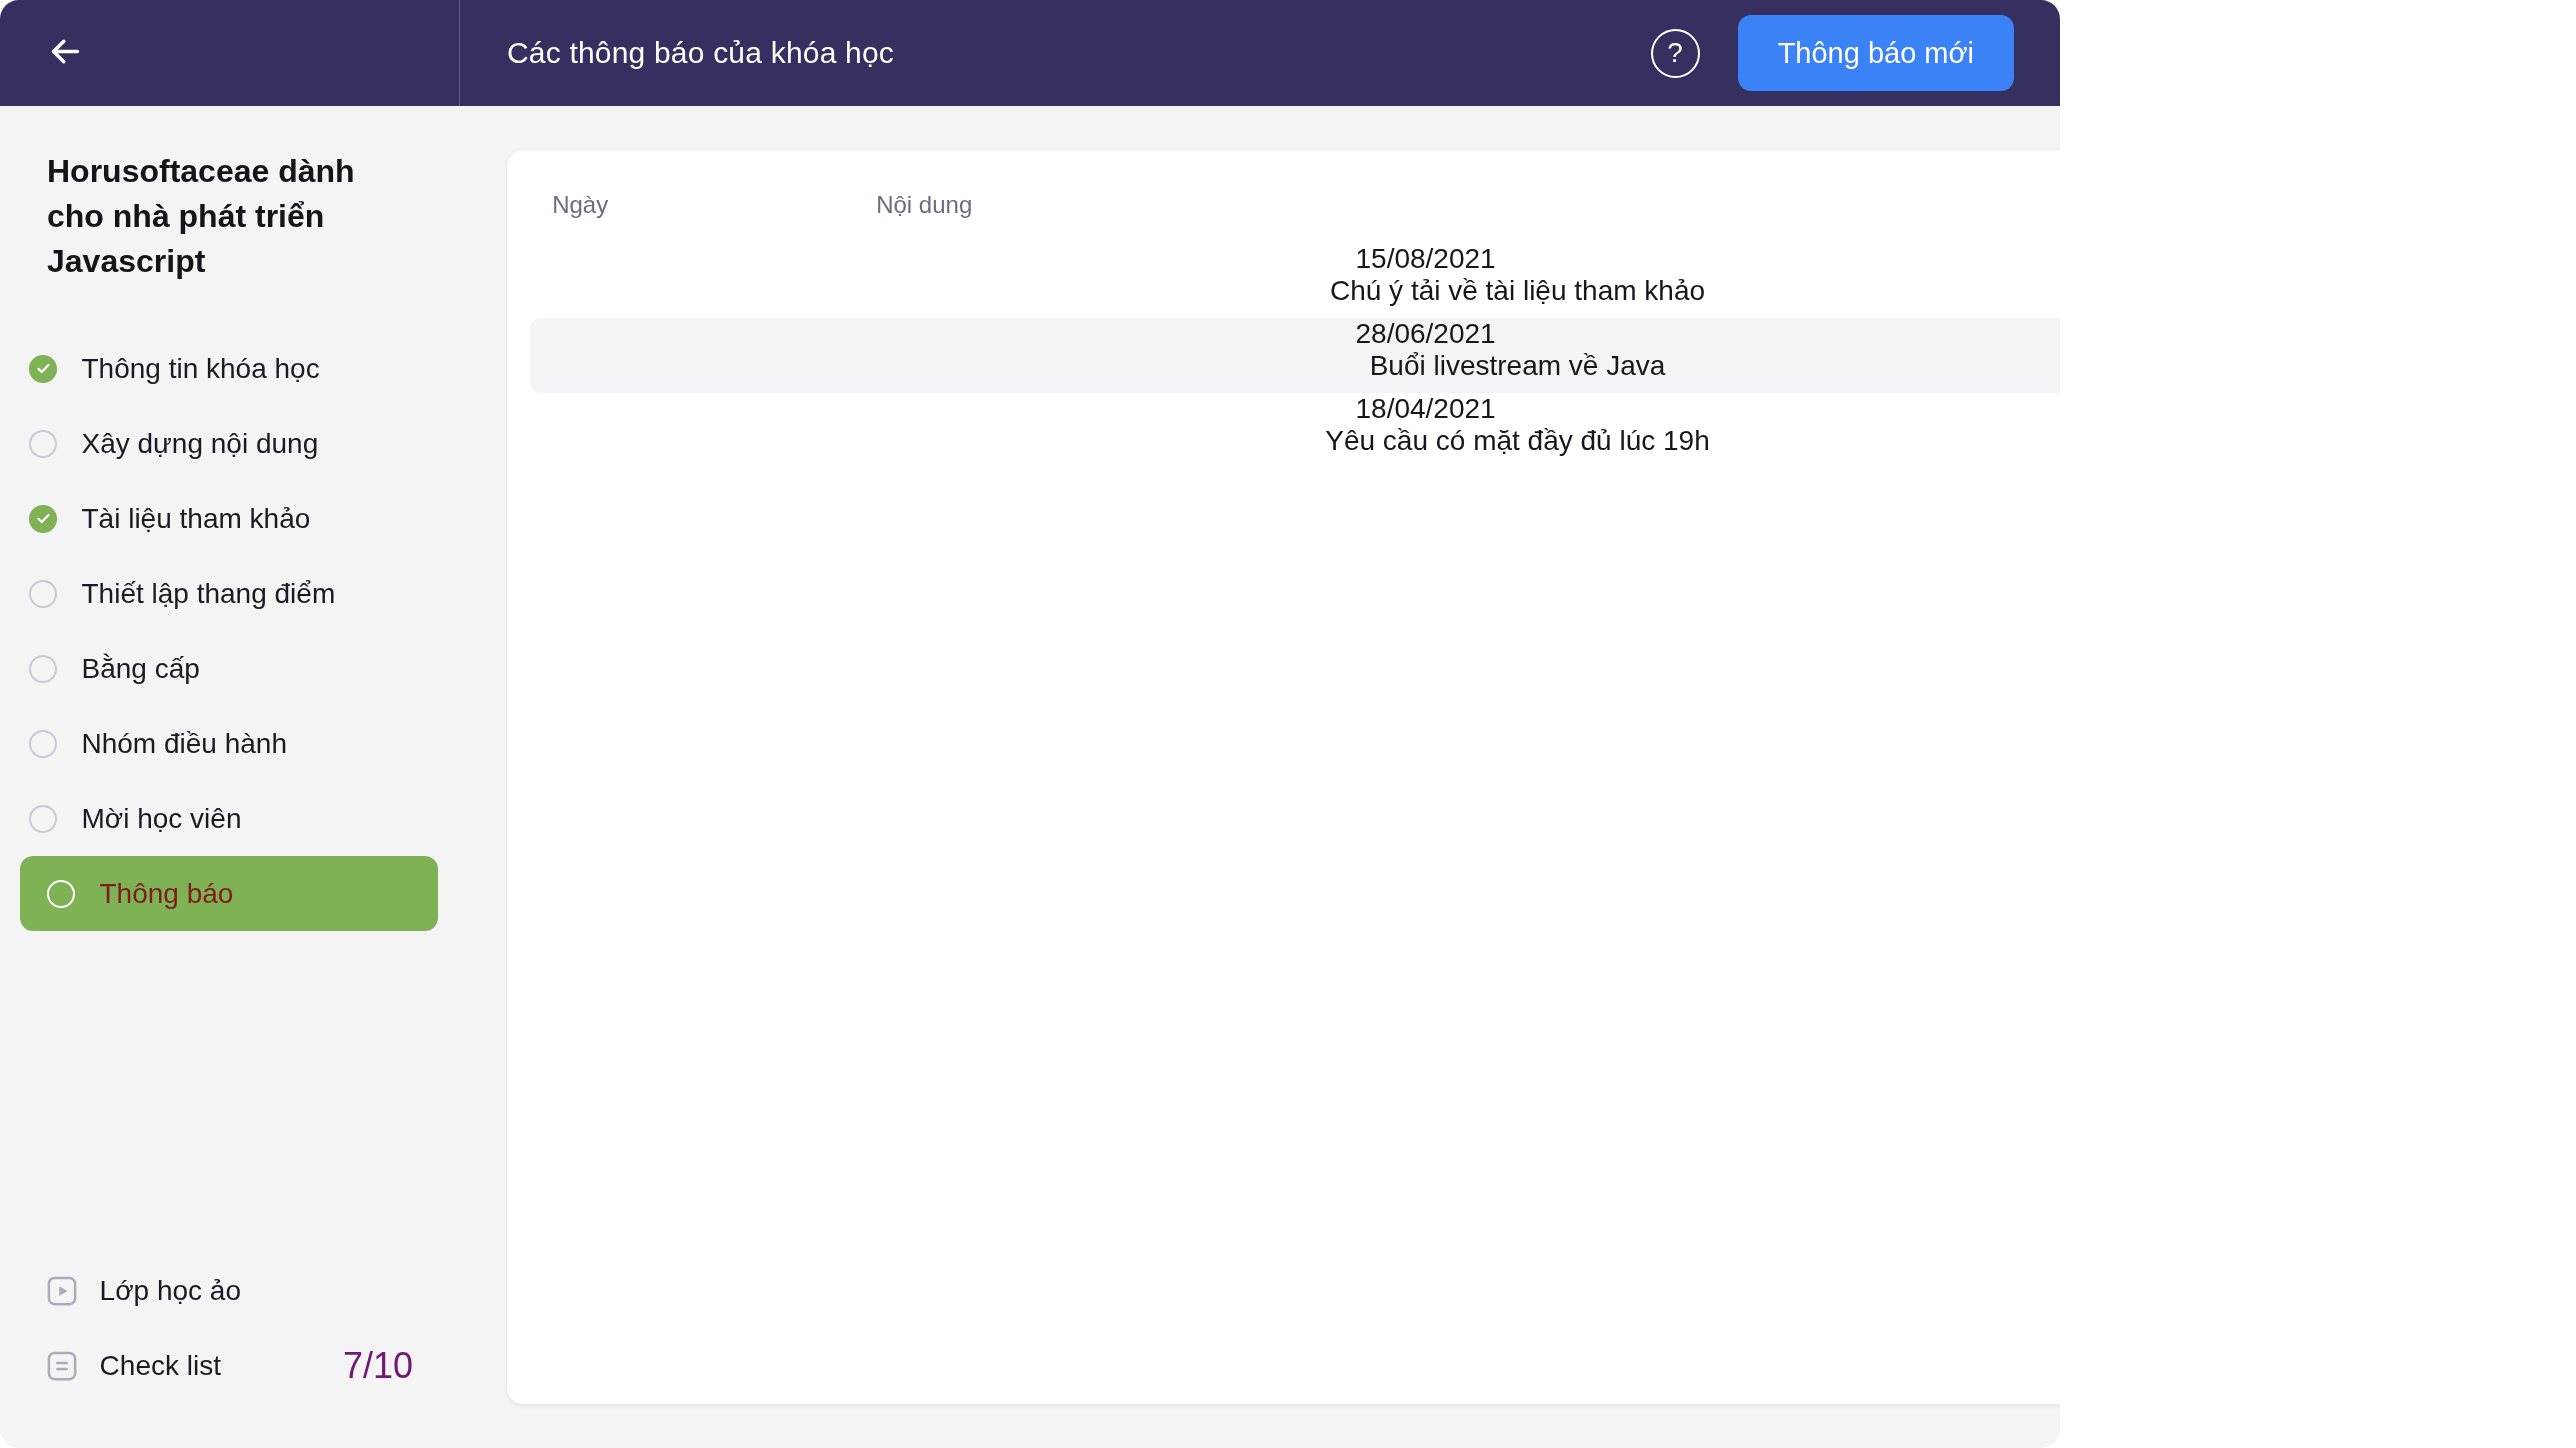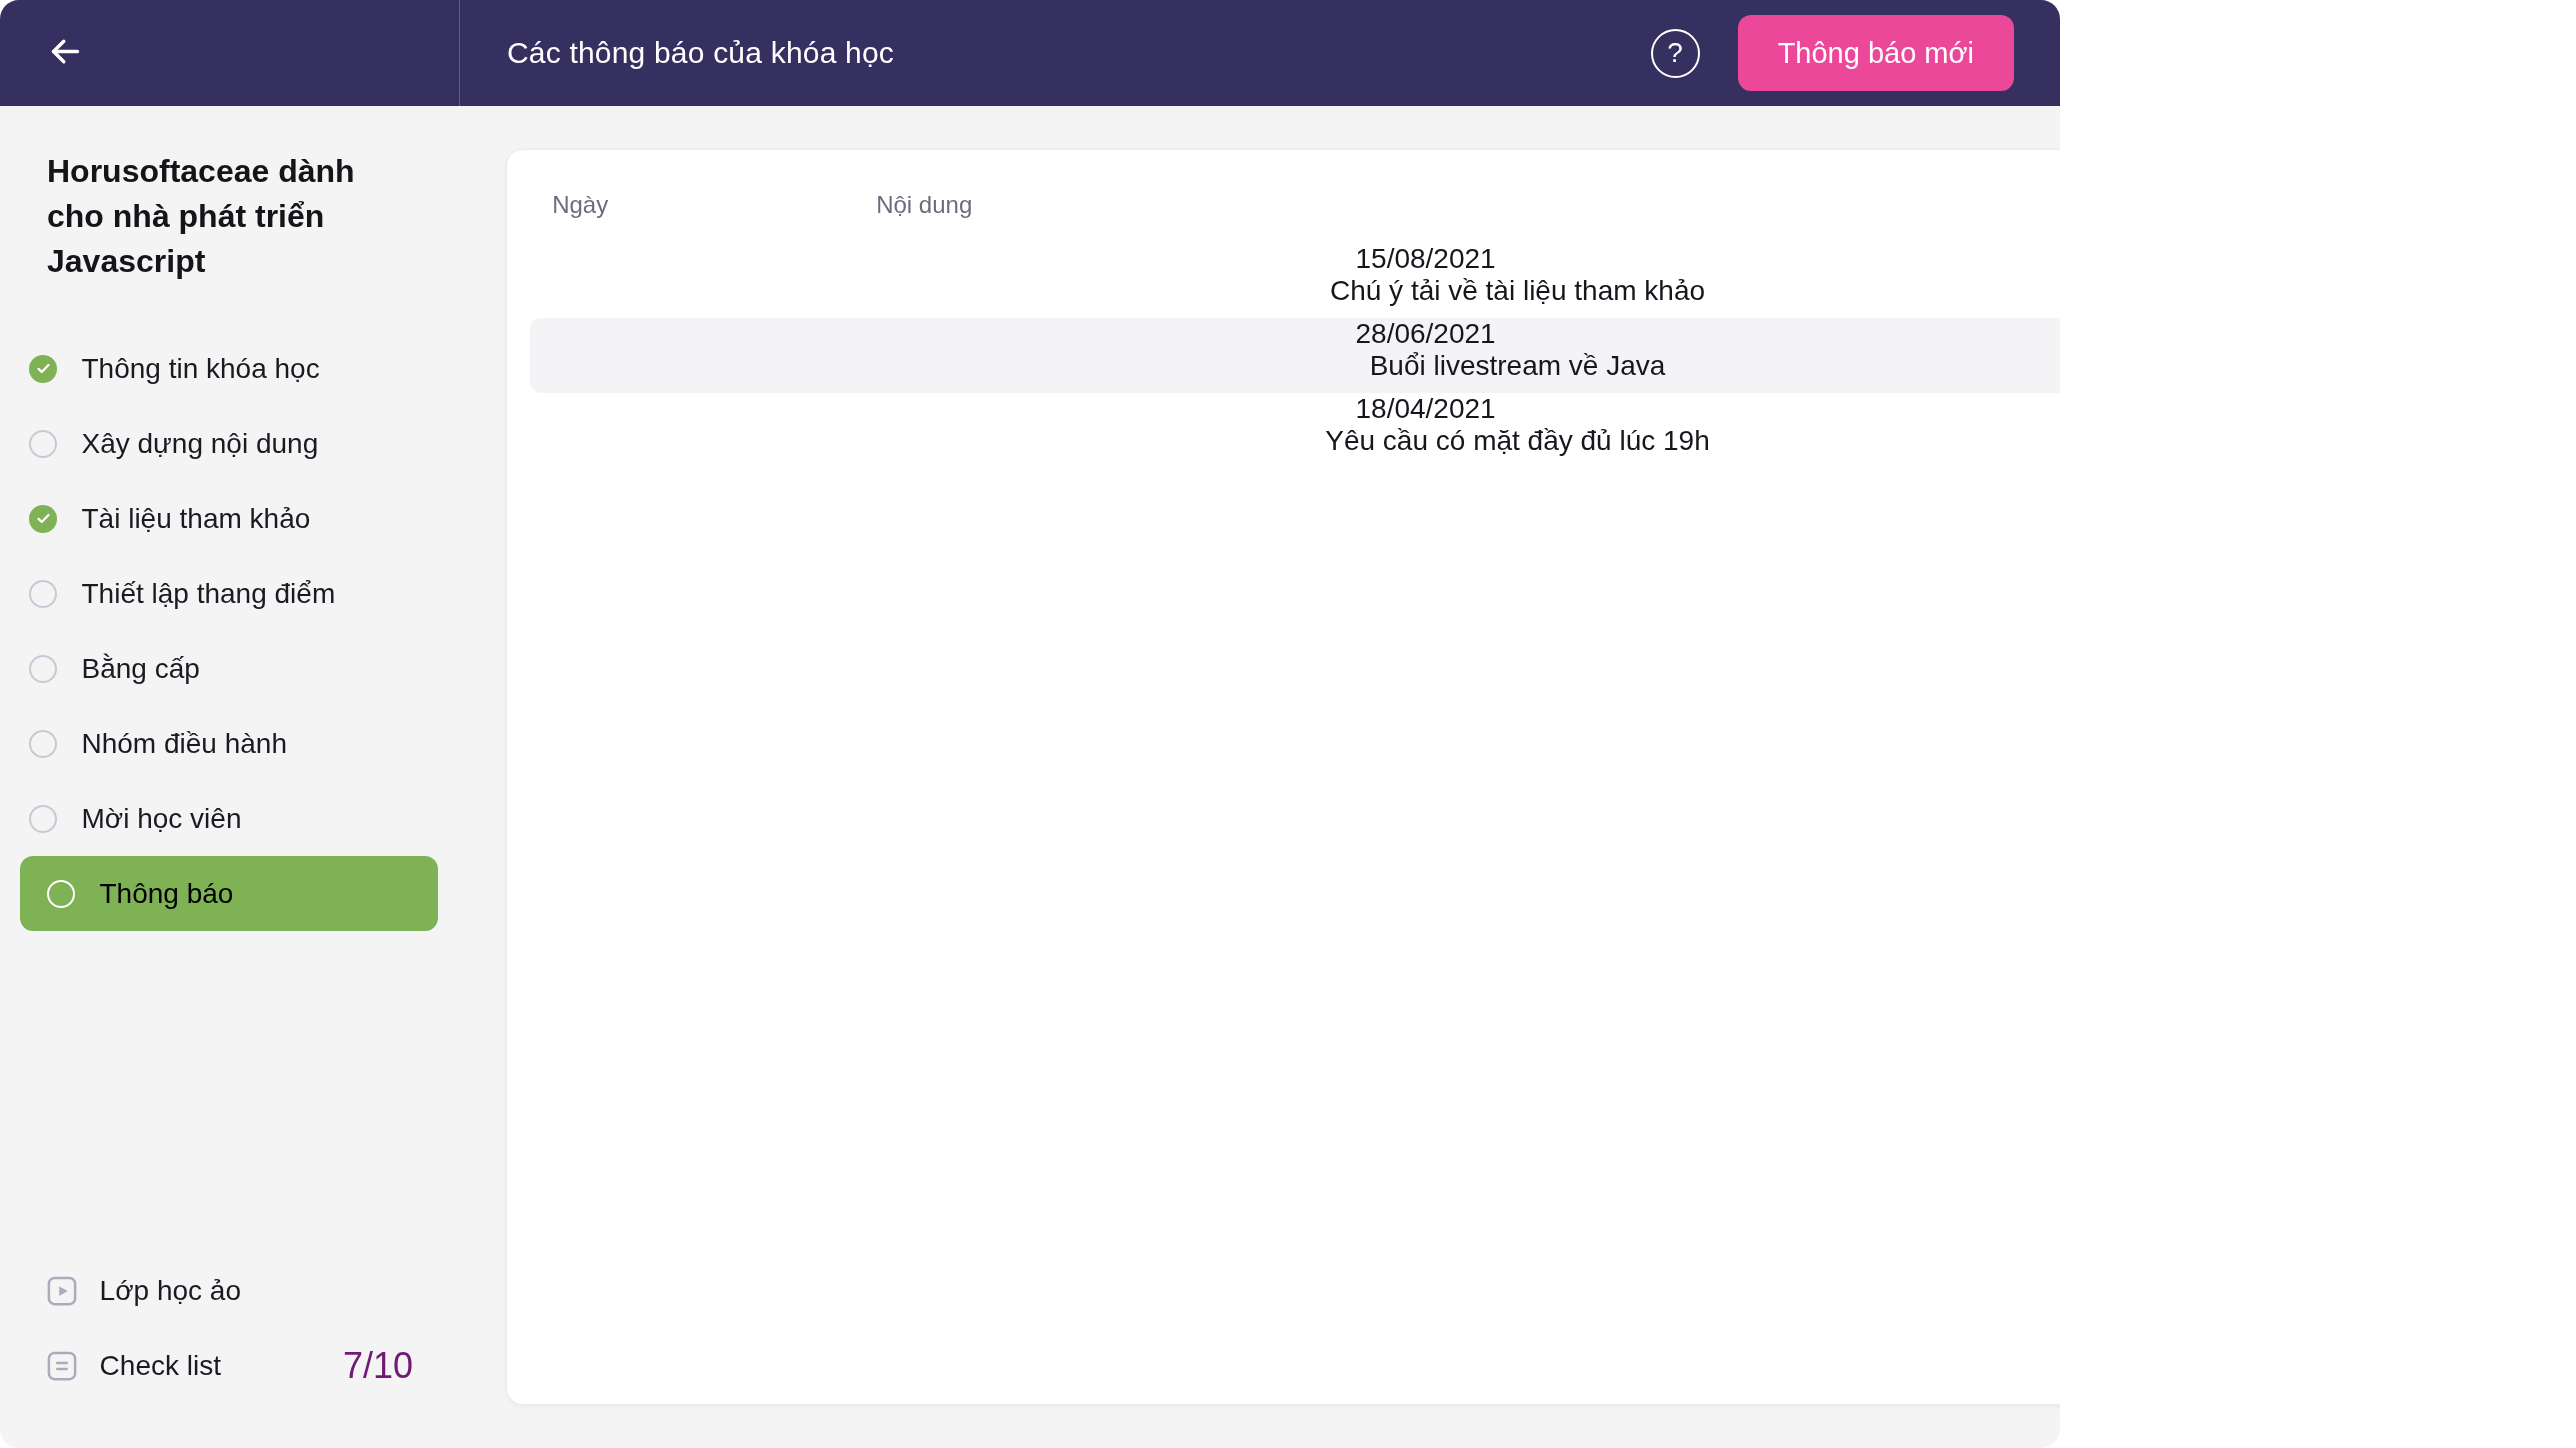--- a/index.html
+++ b/index.html
@@ -8,33 +8,33 @@
   .window { position:relative; width:2060px; height:1448px; background:#F4F4F5; border-radius:19px; overflow:hidden; }
 
   
   .topbar { position:absolute; top:0; left:0; right:0; height:106px; background:#363060; display:flex; align-items:center; }
   .topbar-left { width:459px; height:100%; display:flex; align-items:center; padding-left:41px; flex:0 0 auto; }
   .back-btn { background:none; border:none; width:49px; height:49px; display:flex; align-items:center; justify-content:center; cursor:pointer; }
   .topbar-divider { width:0.9px; height:100%; background:rgba(255,255,255,0.22); flex:0 0 auto; }
   .topbar-title { margin-left:47px; font-size:30px; font-weight:500; color:#FFFFFF; letter-spacing:0.2px; }
   .topbar-right { margin-left:auto; display:flex; align-items:center; gap:38px; padding-right:46px; }
   .help-btn { width:49px; height:49px; border-radius:50%; border:2.8px solid #FFFFFF; background:transparent; color:#FFFFFF; font-size:28px; font-weight:500; display:flex; align-items:center; justify-content:center; cursor:pointer; line-height:1; }
-  .new-btn { height:76px; padding:0 40px; border:none; border-radius:13.2px; background:#ec4899; color:#FFFFFF; font-size:29px; font-weight:500; font-family:inherit; cursor:pointer; }
+  .new-btn { height:76px; padding:0 40px; border:none; border-radius:13.2px; background:#3b82f6; color:#FFFFFF; font-size:29px; font-weight:500; font-family:inherit; cursor:pointer; }
 
   
   .sidebar { position:absolute; top:106px; left:0; width:459px; bottom:0; background:#F4F4F5; }
   .course-title { margin:43px 40px 0 47px; font-size:32px; line-height:45px; font-weight:700; color:#141419; }
   .nav { margin-top:47px; }
   .nav-item { height:75px; display:flex; align-items:center; padding-left:29px; cursor:pointer; }
   .nav-item .nav-label { margin-left:24.5px; font-size:28px; color:#1A1A22; }
   .circle { width:28px; height:28px; border-radius:50%; flex:0 0 auto; display:flex; align-items:center; justify-content:center; }
   .circle.todo { border:2.8px solid #C9C9D5; }
   .circle.done { background:#7EB254; }
   .nav-item.active { background:#7EB254; border-radius:13.2px; margin:0 21px 0 20px; padding-left:27px; }
-  .nav-item.active .nav-label { color:#000000; }
+  .nav-item.active .nav-label { color:#7f1d1d; }
   .nav-item.active .circle { border:2.8px solid #FFFFFF; background:transparent; }
 
   .sidebar-footer { position:absolute; bottom:45px; left:0; right:0; }
   .footer-item { height:75px; display:flex; align-items:center; padding:0 46px 0 47px; cursor:pointer; }
   .footer-item .f-label { margin-left:22.6px; font-size:28px; color:#1A1A22; }
   .footer-item .badge { margin-left:auto; font-size:36px; color:#701a75;text-align:right; }
   .sq-icon { width:30px; height:30px; flex:0 0 auto; display:flex; align-items:center; justify-content:center; }
 
   
   .card { position:absolute; left:506px; top:149px; width:2023px; height:1256px; background:#FFFFFF; border:0.9px solid #EAEAEE; border-radius:17px; box-shadow:0 1.9px 5.7px rgba(0,0,0,0.04); }

